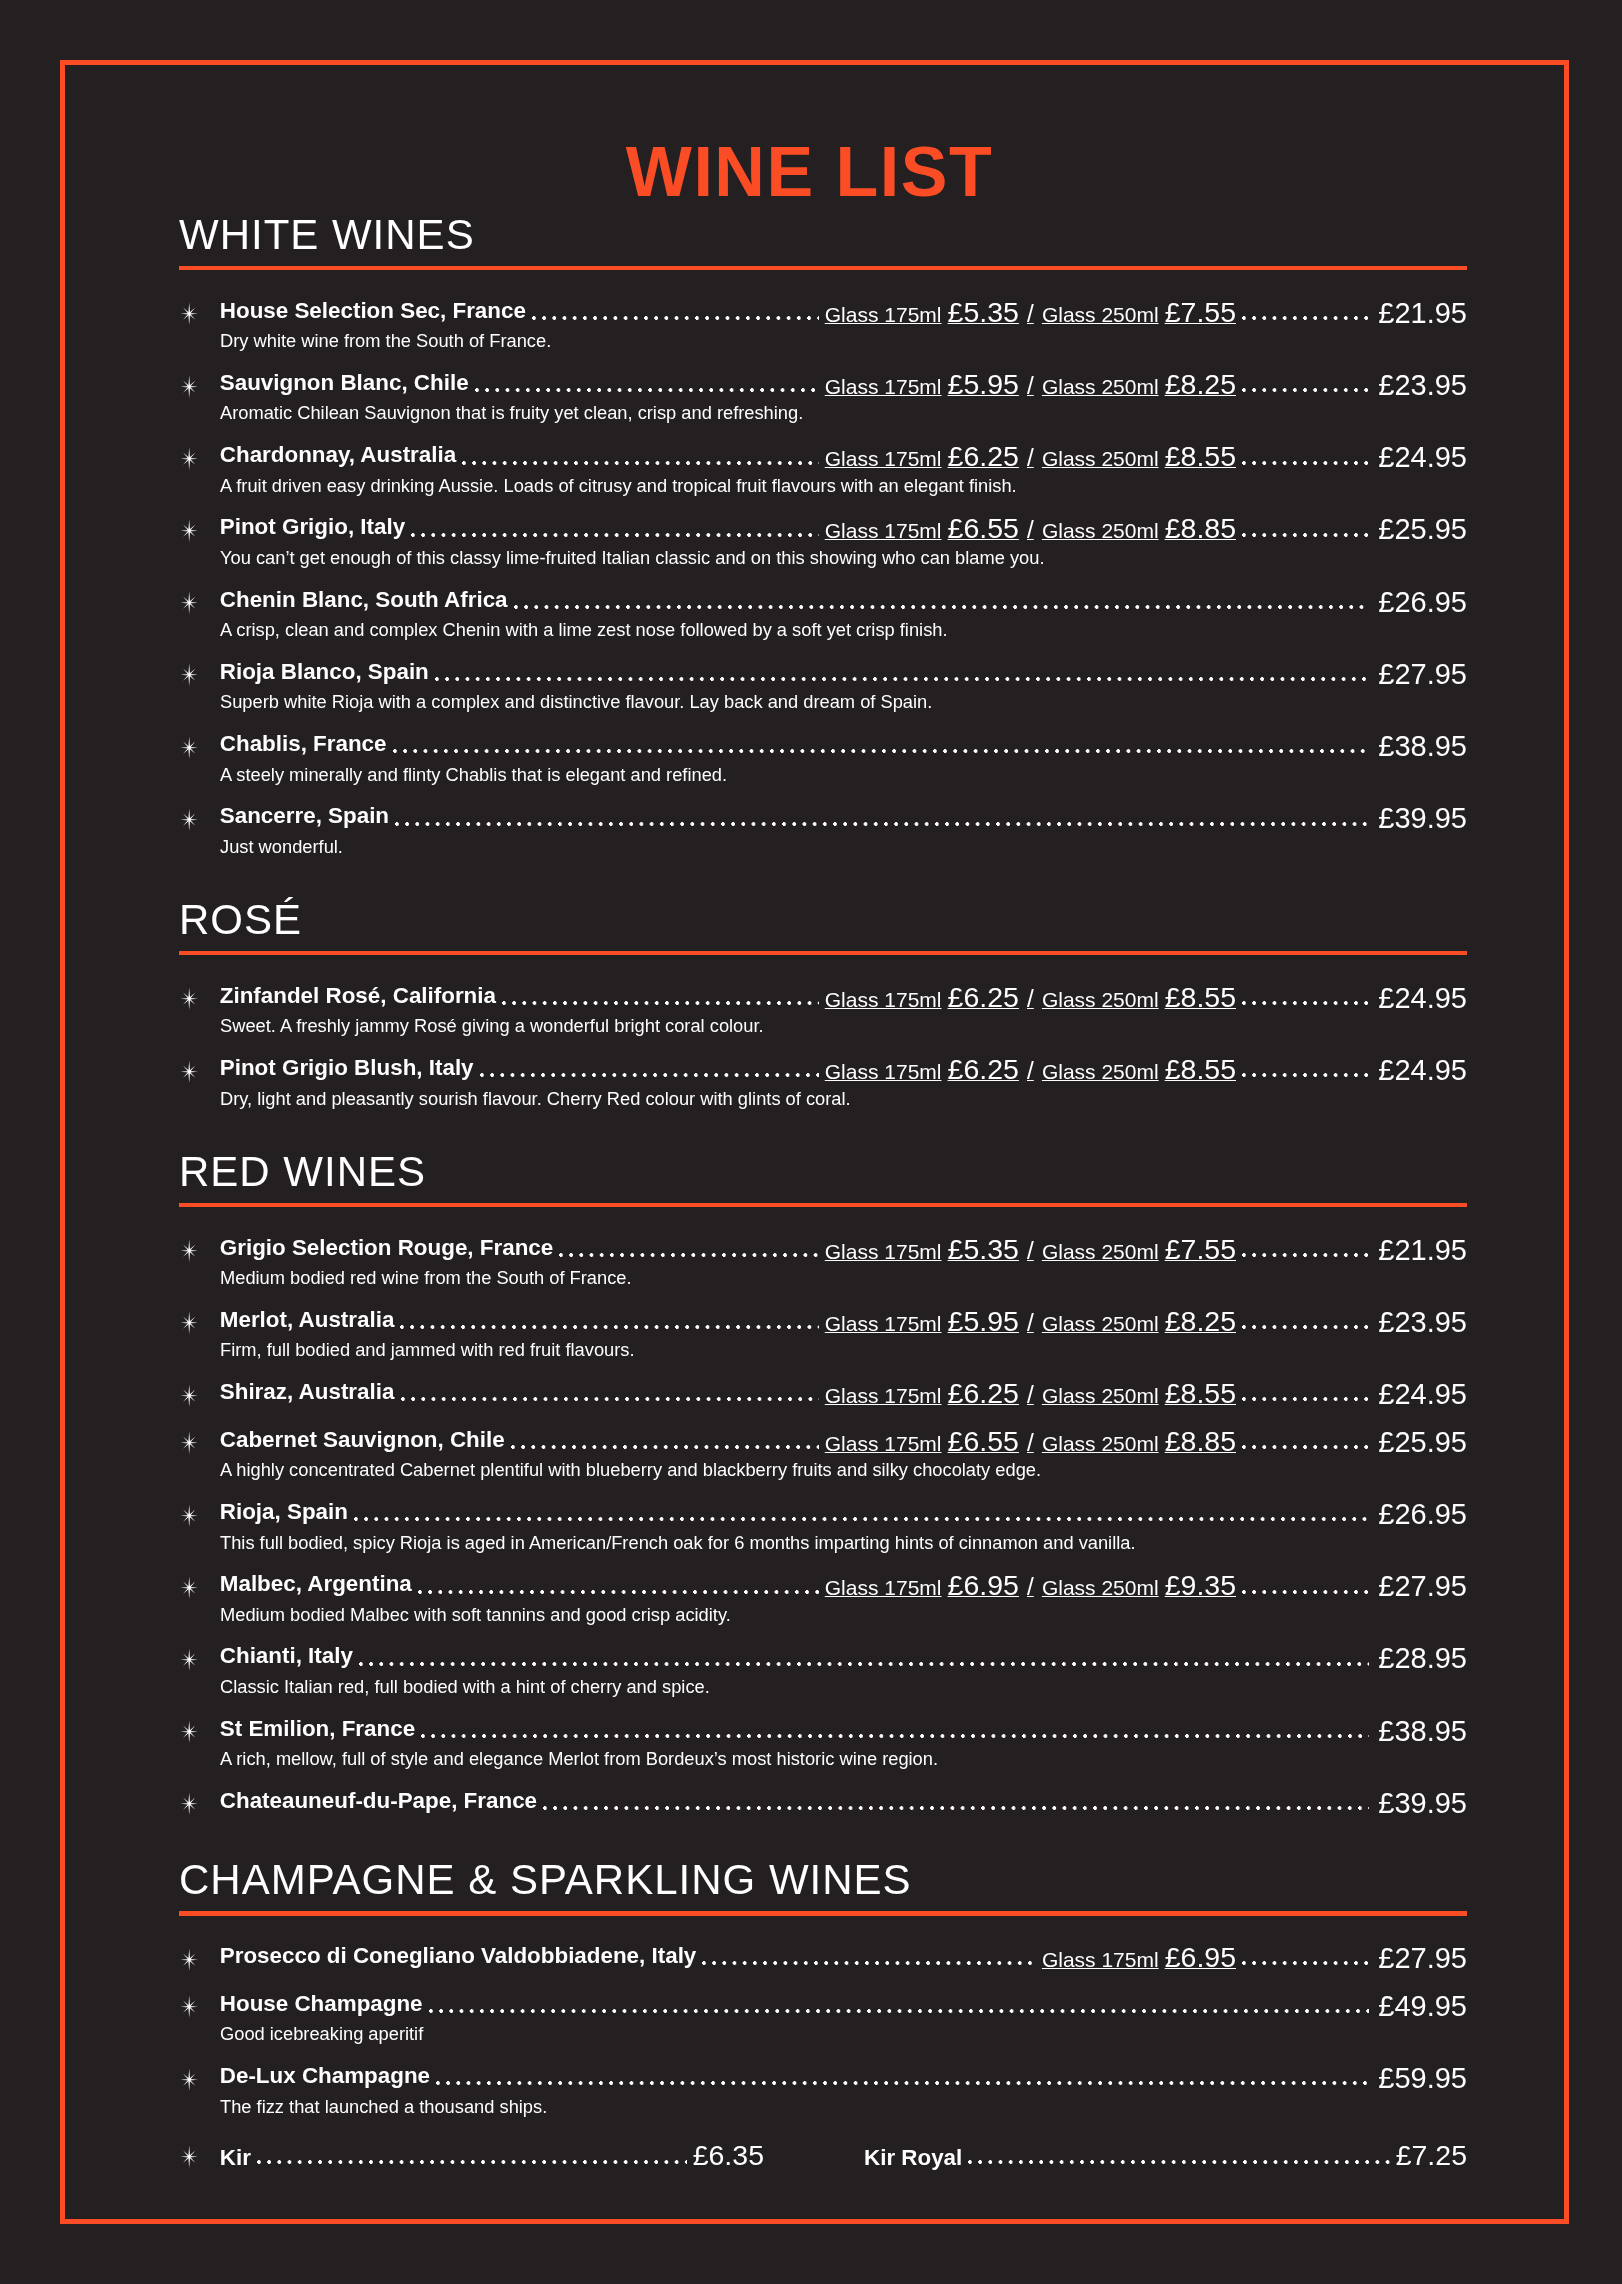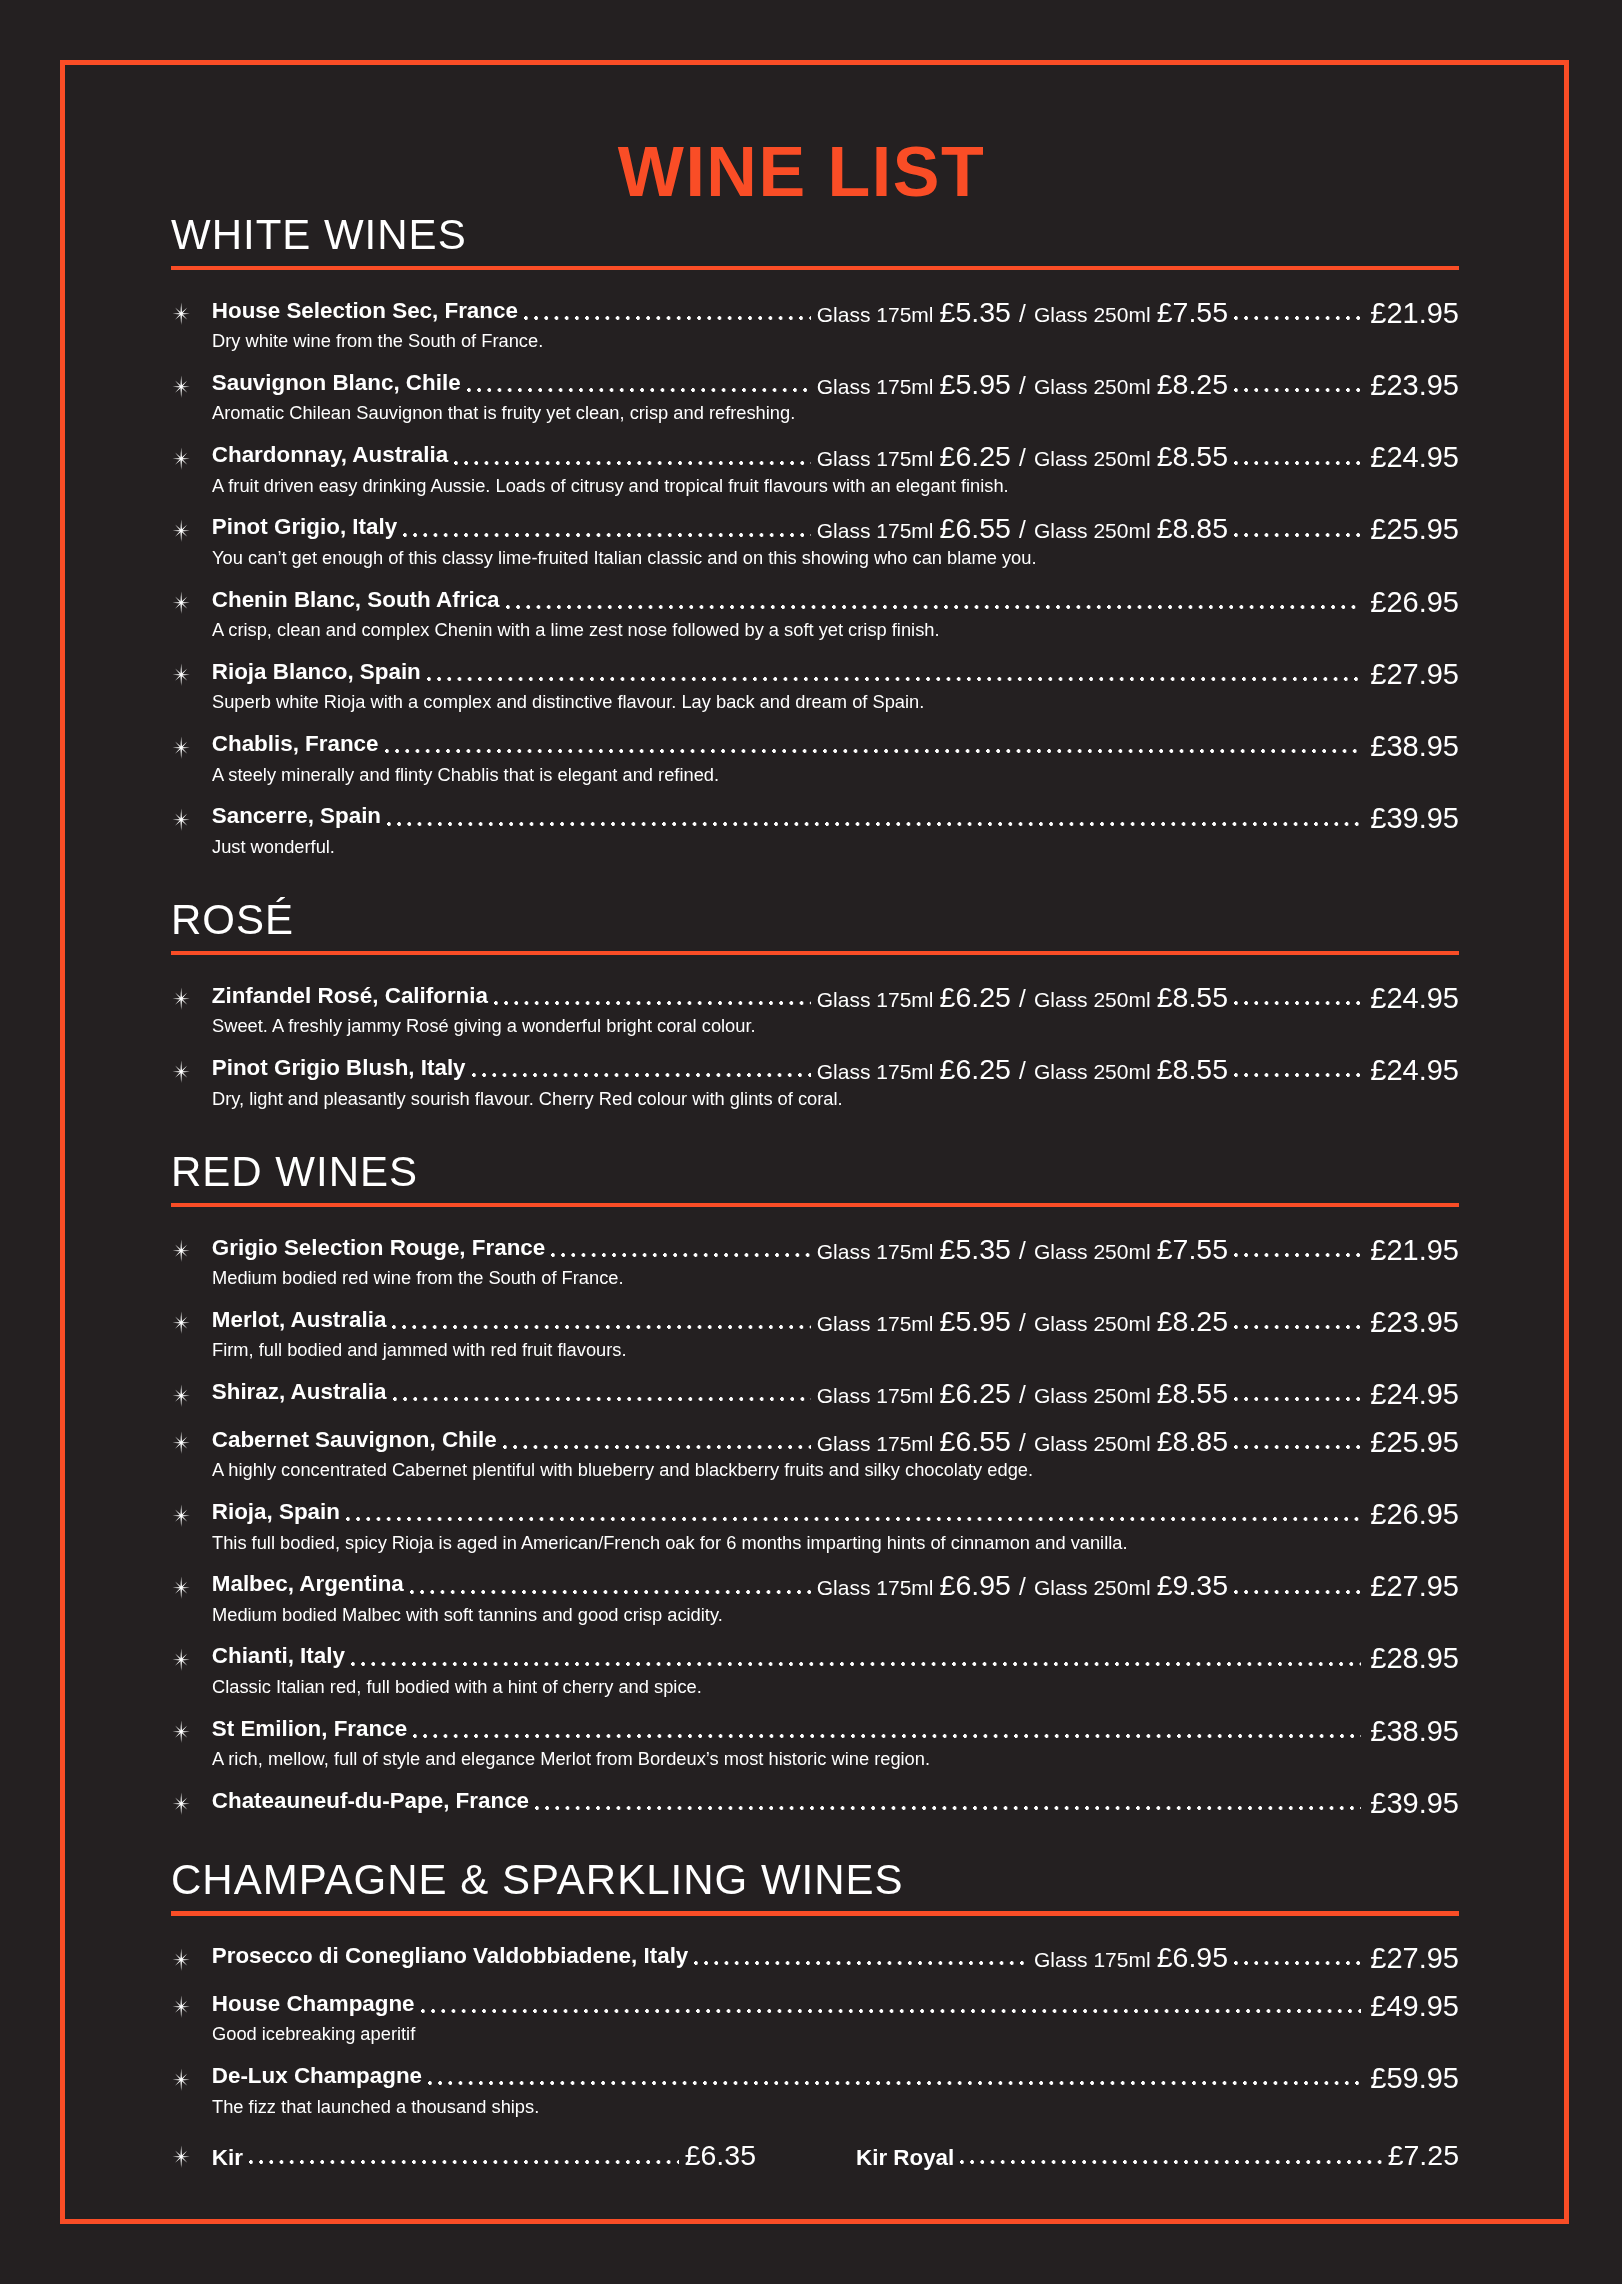--- a/index.html
+++ b/index.html
@@ -5,21 +5,21 @@
   html,body{margin:0;padding:0;background:#242021;}
   body{
     width:1623px;height:2284px;position:relative;overflow:hidden;
     font-family:"Liberation Sans",sans-serif;color:#ffffff;
     -webkit-font-smoothing:antialiased;
   }
   .border-frame{
     position:absolute;left:60px;top:60px;right:54px;bottom:60px;
     border:5.1px solid var(--accent);pointer-events:none;
   }
-  .content{position:absolute;left:144px;top:137px;width:1315px;}
+  .content{position:absolute;left:152px;top:137px;width:1315px;}
   .page-title{
     margin:0;font-size:70px;font-weight:700;letter-spacing:1.5px;
     line-height:71px;text-align:center;color:var(--accent);
   }
   .section{margin-top:38px;margin-left:27px;}
   .section:first-of-type{margin-top:3.1px;}
   .section-heading{
     margin:0;font-size:42px;font-weight:400;letter-spacing:1px;
     line-height:47px;color:#ffffff;
   }
@@ -31,21 +31,21 @@
     align-self:center;position:relative;top:1px;
   }
   .wine-name{font-size:22.4px;font-weight:700;line-height:26.5px;white-space:nowrap;}
   .leader{
     flex:1 1 auto;align-self:flex-end;height:6.1px;margin:0 6.1px 7.1px 6.1px;
     background-image:radial-gradient(circle at 2px 3.1px,#ffffff 1.7px,transparent 2.1px);
     background-size:10.2px 6.1px;background-repeat:repeat-x;background-position:left bottom;
     min-width:15.3px;
   }
   .leader.fixed{flex:0 0 127px;min-width:127px;}
-  .glass-prices{white-space:nowrap;}
+  .glass-prices{white-space:nowrap;text-decoration:underline;}
   .glass-label{font-size:21px;line-height:25.4px;margin-right:6.1px;}
   .glass-price{font-size:28.5px;line-height:29.5px;}
   .slash{font-size:24.4px;line-height:26.5px;margin:0 8.1px;}
   .bottle-price{font-size:29px;line-height:30.5px;margin-left:3.1px;white-space:nowrap;}
   .wine-description{
     font-size:18.3px;line-height:22.4px;margin:2px 0 0 41px;font-weight:400;
   }
   .pair-row{
     display:grid;grid-template-columns:585px 1fr;column-gap:100px;
     margin-top:22.4px;

